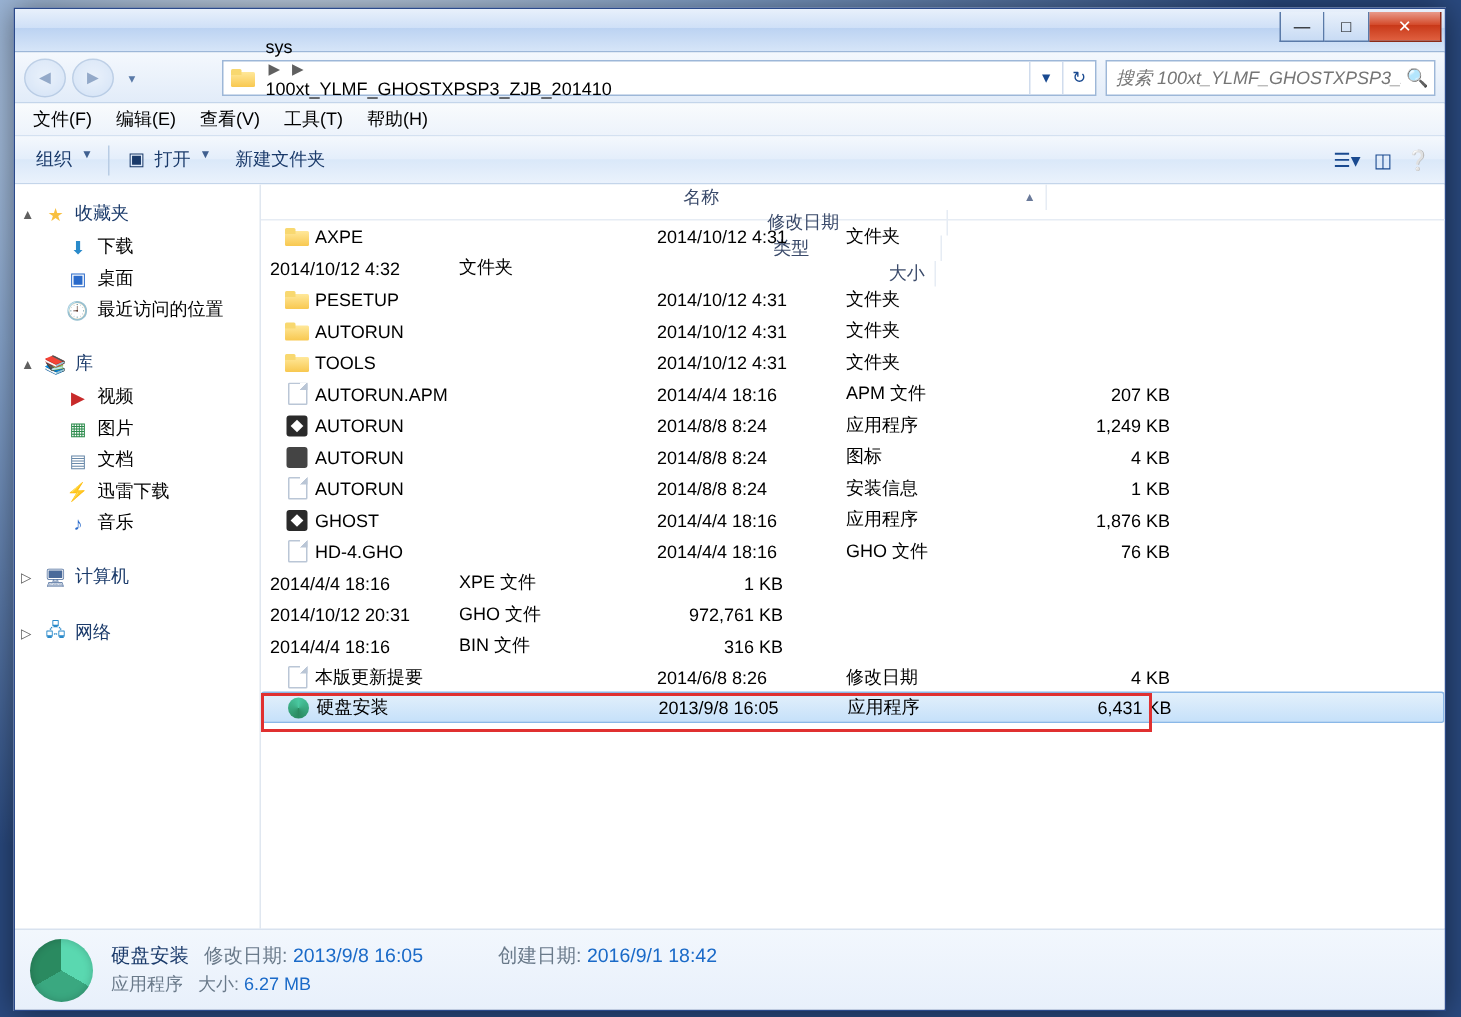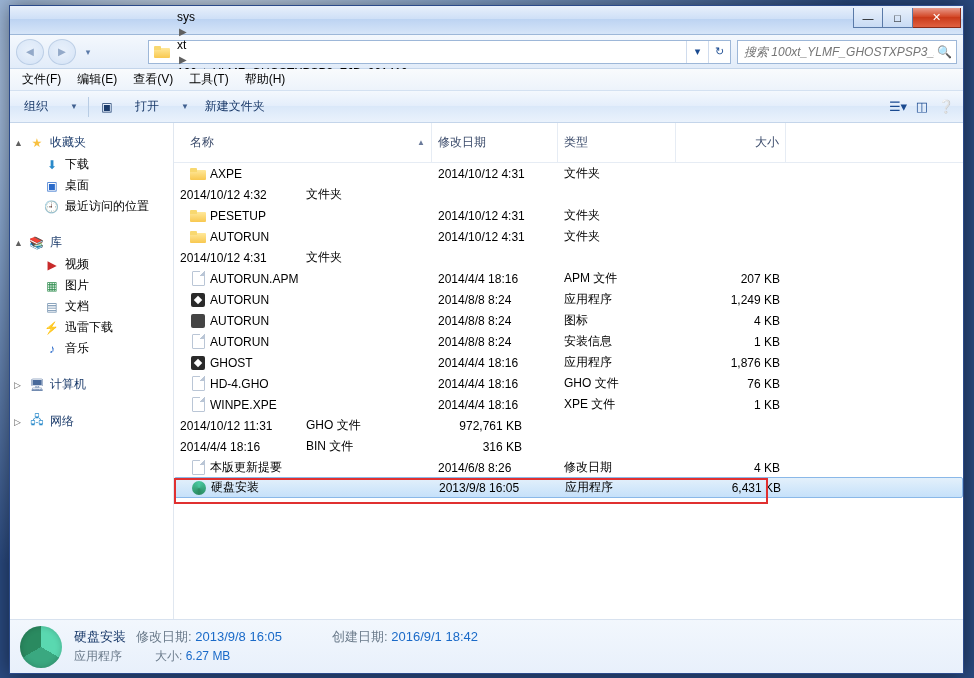--- a/index.html
+++ b/index.html
@@ -30,35 +30,35 @@
   .addrtail { margin-left:auto; display:flex; }
   .addrbtn { width:22px; height:22px; border-left:1px solid #d0dced; display:flex; align-items:center; justify-content:center; color:#1a4a90; font-size:11px; }
   .searchbox { width:220px; height:24px; border:1px solid #9db7d8; background:#fff; display:flex; align-items:center; margin-left:2px; }
   .searchbox input { border:none; outline:none; flex:1; font-size:12px; color:#888; padding-left:6px; font-style:italic; background:transparent; }
   .searchbox .sico { width:22px; display:flex; align-items:center; justify-content:center; color:#4a6a9a; font-size:12px; }
   
   .menubar { height:22px; background:linear-gradient(#f9fbfd,#edf3fb); border-bottom:1px solid #d4e1f1; display:flex; align-items:center; padding-left:4px; font-size:12px; }
   .menubar span { padding:2px 8px; cursor:default; }
   
   .toolbar { height:32px; background:linear-gradient(#f4f8fd,#e4eefb 48%,#dae8f9 50%,#eaf2fc); border-bottom:1px solid #c4d5ea; display:flex; align-items:center; padding:0 6px; font-size:12px; color:#1a3a6a; }
-  .toolbtn { padding:3px 8px; display:flex; align-items:center; gap:20px; border-radius:3px; cursor:default; }
+  .toolbtn { padding:3px 8px; display:flex; gap:4px; border-radius:3px; cursor:default; }
   .toolbtn .dd { font-size:8px; color:#406090; margin-left:2px; }
   .toolsep { width:1px; height:20px; background:#b8ccE4; margin:0 2px; }
   .toolbar .right { margin-left:auto; display:flex; align-items:center; gap:2px; }
   .tool-ico { width:22px; height:22px; display:flex; align-items:center; justify-content:center; font-size:13px; color:#1a4a90; }
   
   .body { flex:1; display:flex; min-height:0; background:#fff; }
   .navpane { width:164px; border-right:1px solid #e0e7f0; background:#fff; font-size:12px; padding-top:8px; overflow:hidden; }
   .navgrp-hdr { display:flex; align-items:center; gap:5px; padding:3px 6px 3px 16px; color:#1a3a6a; font-size:12px; }
   .navgrp-hdr .tw { width:10px; font-size:9px; color:#606060; margin-left:-12px; }
   .navitem { display:flex; align-items:center; gap:5px; padding:2px 6px 2px 34px; cursor:default; }
   .ico { width:16px; height:16px; display:inline-flex; align-items:center; justify-content:center; font-size:12px; }
   
   .listpane { flex:1; display:flex; flex-direction:column; min-width:0; }
-  .colhdr { height:40px; display:flex; align-items:center; border-bottom:1px solid #e6ecf4; font-size:12px; color:#3a4a6a; }
+  .colhdr { height:24px; display:flex; align-items:center; border-bottom:1px solid #e6ecf4; font-size:12px; color:#3a4a6a;flex-direction:column; }
   .colhdr > div { padding:0 6px; border-right:1px solid #e6ecf4; height:100%; display:flex; align-items:center; }
   .col-name { width:258px; padding-left:16px !important; }
   .col-date { width:126px; }
   .col-type { width:118px; }
   .col-size { width:110px; justify-content:flex-end; }
   .sortind { font-size:8px; color:#6a7a9a; margin-left:auto; }
   .rows { flex:1; overflow:auto; font-size:12px; position:relative; }
   .row { height:21px; display:flex; align-items:center; cursor:default; }
   .row.selected { background:linear-gradient(#e3f0fb,#c6e1fa); border:1px solid #8ab8e8; border-radius:2px; margin:-1px 0; }
   .row > div { padding:0 6px; overflow:hidden; white-space:nowrap; text-overflow:ellipsis; }
@@ -101,21 +101,21 @@
   </div>
 
   <div class="navrow">
     <div class="navarrow disabled">◄</div>
     <div class="navarrow disabled">►</div>
     <div class="navdrop">▾</div>
     <div class="addrbar">
       <span class="folder-ico">
           <span class="ico-folder"></span>
         </span>
-      <span id="crumbs"><span class="crumb">sys</span><span class="crumbsep">▶</span><span class="crumb">xt</span><span class="crumbsep">▶</span><span class="crumb">100xt_YLMF_GHOSTXPSP3_ZJB_201410</span><span class="crumbsep">▶</span></span>
+      <span id="crumbs"><span class="crumb">sys</span><span class="crumbsep">▶</span><span class="crumbsep">▶</span><span class="crumb">100xt_YLMF_GHOSTXPSP3_ZJB_201410</span><span class="crumbsep">▶</span></span>
       <div class="addrtail">
         <div class="addrbtn">▾</div>
         <div class="addrbtn">↻</div>
       </div>
     </div>
     <div class="searchbox">
       <input placeholder="搜索 100xt_YLMF_GHOSTXPSP3_ZJ..." style="">
       <span class="sico">🔍</span>
     </div>
   </div>
@@ -252,20 +252,26 @@
               <span class="ico">
                 <span class="ico-folder"></span>
               </span>
               <span>AUTORUN</span>
             </div>
             <div class="col-date">2014/10/12 4:31</div>
             <div class="col-type">文件夹</div>
             <div class="col-size"></div>
           </div>
           <div class="row">
+            <div class="col-name">
+              <span class="ico">
+                <span class="ico-folder"></span>
+              </span>
+              <span>TOOLS</span>
+            </div>
             <div class="col-date">2014/10/12 4:31</div>
             <div class="col-type">文件夹</div>
             <div class="col-size"></div>
           </div>
           <div class="row">
             <div class="col-name">
               <span class="ico">
                 <span class="ico-file"></span>
               </span>
               <span>AUTORUN.APM</span>
@@ -323,32 +329,26 @@
               <span class="ico">
                 <span class="ico-file"></span>
               </span>
               <span>HD-4.GHO</span>
             </div>
             <div class="col-date">2014/4/4 18:16</div>
             <div class="col-type">GHO 文件</div>
             <div class="col-size">76 KB</div>
           </div>
           <div class="row">
-            <div class="col-name">
-              <span class="ico">
-                <span class="ico-file"></span>
-              </span>
-              <span>WINPE.XPE</span>
-            </div>
             <div class="col-date">2014/4/4 18:16</div>
             <div class="col-type">XPE 文件</div>
             <div class="col-size">1 KB</div>
           </div>
           <div class="row">
-            <div class="col-date">2014/10/12 11:31</div>
+            <div class="col-date">2014/10/12 20:31</div>
             <div class="col-type">GHO 文件</div>
             <div class="col-size">972,761 KB</div>
           </div>
           <div class="row">
             <div class="col-date">2014/4/4 18:16</div>
             <div class="col-type">BIN 文件</div>
             <div class="col-size">316 KB</div>
           </div>
           <div class="row">
             <div class="col-name">
@@ -380,18 +380,18 @@
   <div class="details">
     <div class="bigico"></div>
     <div class="maincol">
       <div class="title">
         <span>硬盘安装</span>
         <span><span class="lbl">修改日期:</span> <span class="subval">2013/9/8 16:05</span></span>
         <span style="margin-left:40px;"><span class="lbl">创建日期:</span> <span class="subval">2016/9/1 18:42</span></span>
       </div>
       <div style="margin-top:2px; display:flex; gap:10px;">
         <span class="lbl">应用程序</span>
-        <span style="margin-left:23px;text-align:center;"><span class="lbl">大小:</span> <span class="subval">6.27 MB</span></span>
+        <span style="margin-left:0;text-align:center;"><span class="lbl">大小:</span> <span class="subval">6.27 MB</span></span>
       </div>
     </div>
   </div>
 
 </div>
 
 </body></html>

